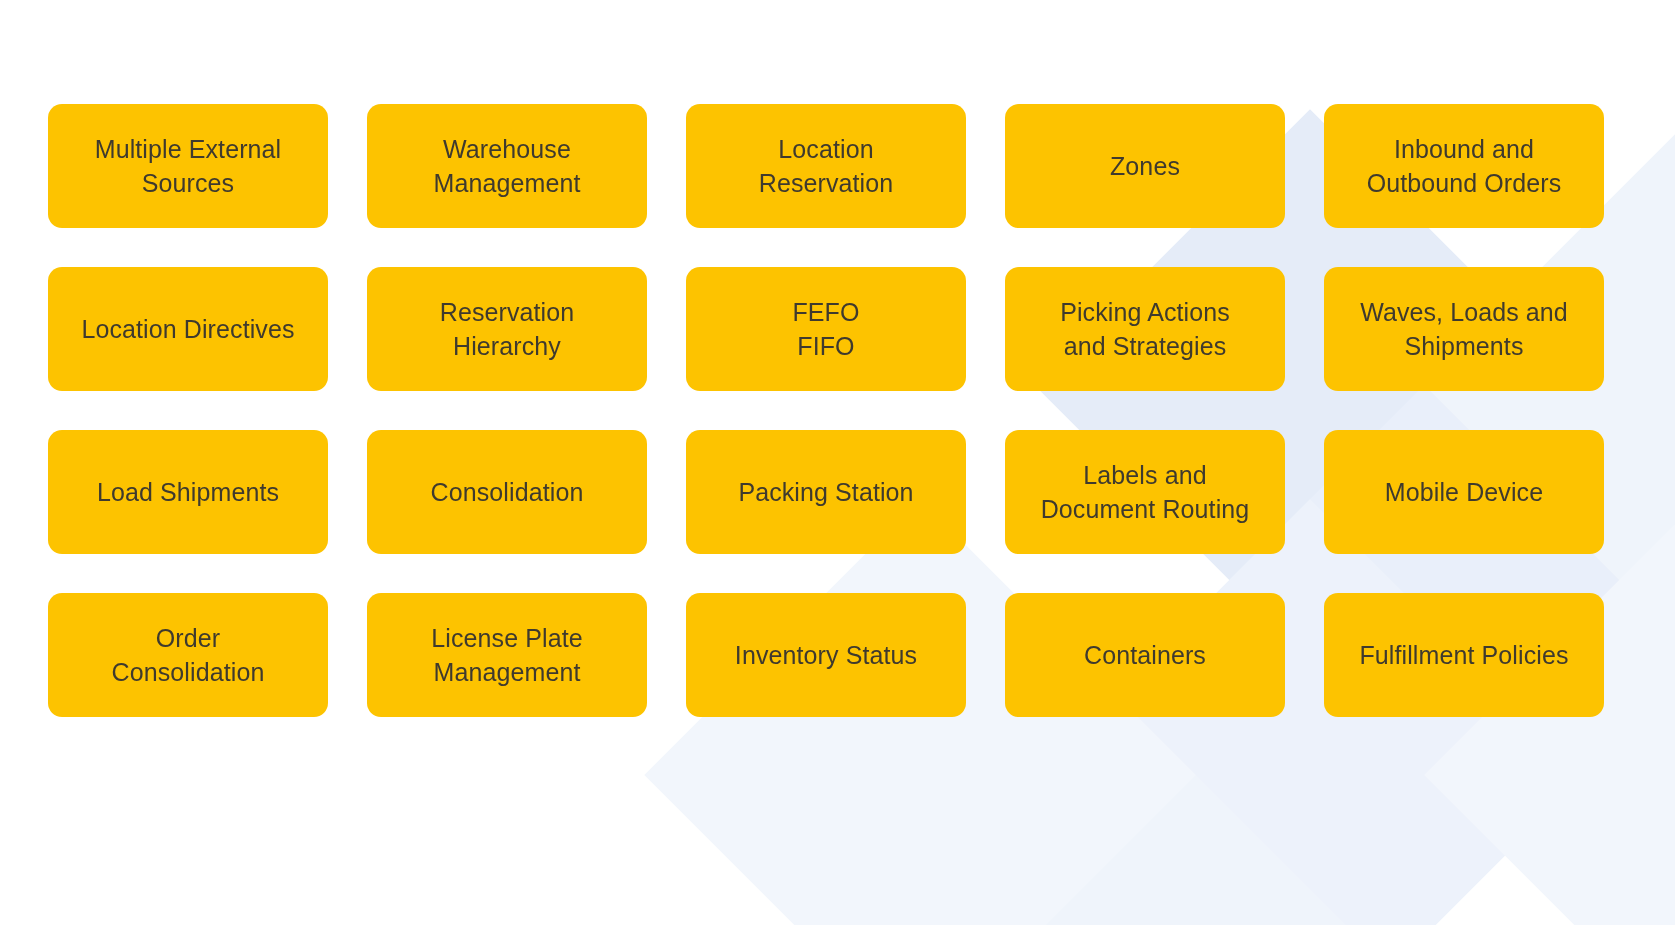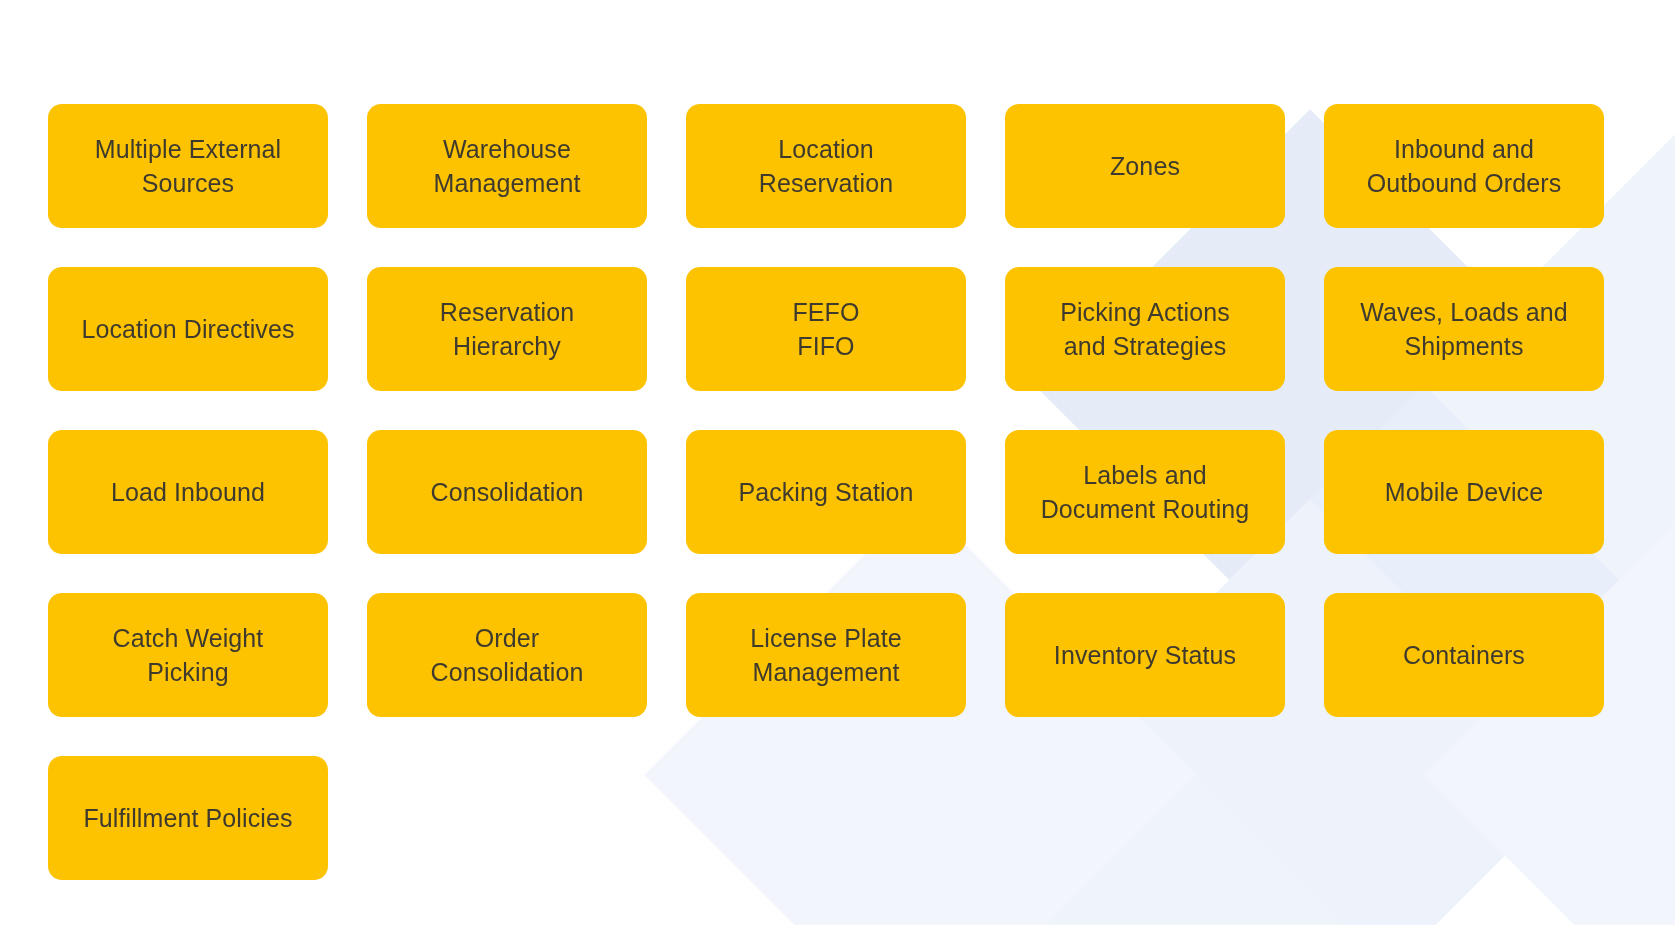--- a/index.html
+++ b/index.html
@@ -127,39 +127,35 @@
     <div class="card">
       <span class="card-label">Picking Actions
 and Strategies</span>
     </div>
 
     <div class="card">
       <span class="card-label">Waves, Loads and
 Shipments</span>
     </div>
     <div class="card">
-      <span class="card-label">Load Inbound</span>
+      <span class="card-label">Load Shipments</span>
     </div>
     <div class="card">
       <span class="card-label">Consolidation</span>
     </div>
     <div class="card">
       <span class="card-label">Packing Station</span>
     </div>
 
     <div class="card">
       <span class="card-label">Labels and
 Document Routing</span>
     </div>
     <div class="card">
       <span class="card-label">Mobile Device</span>
-    </div>
-    <div class="card">
-      <span class="card-label">Catch Weight
-Picking</span>
     </div>
     <div class="card">
       <span class="card-label">Order
 Consolidation</span>
     </div>
 
     <div class="card">
       <span class="card-label">License Plate
 Management</span>
     </div>

